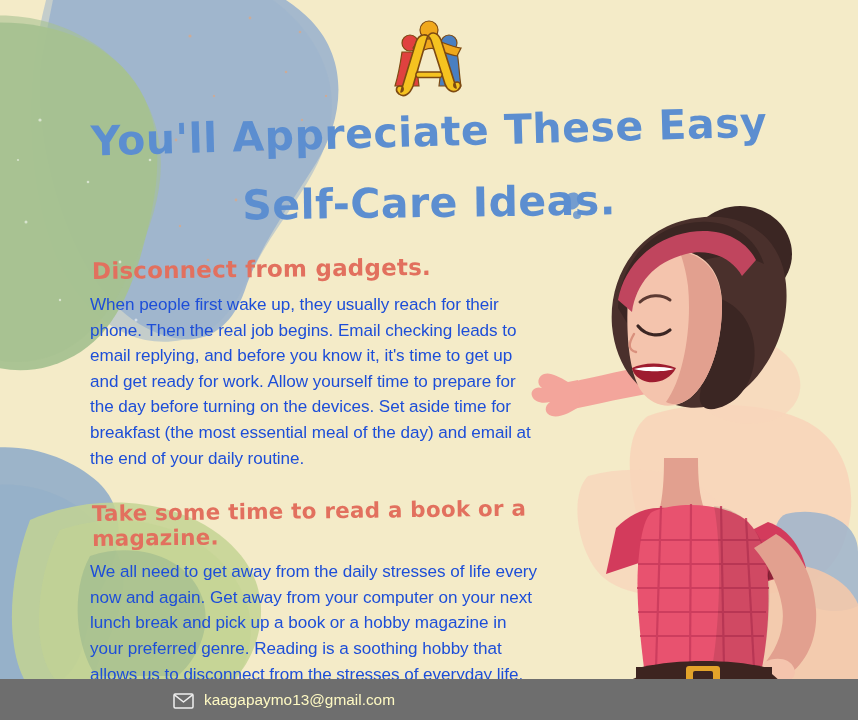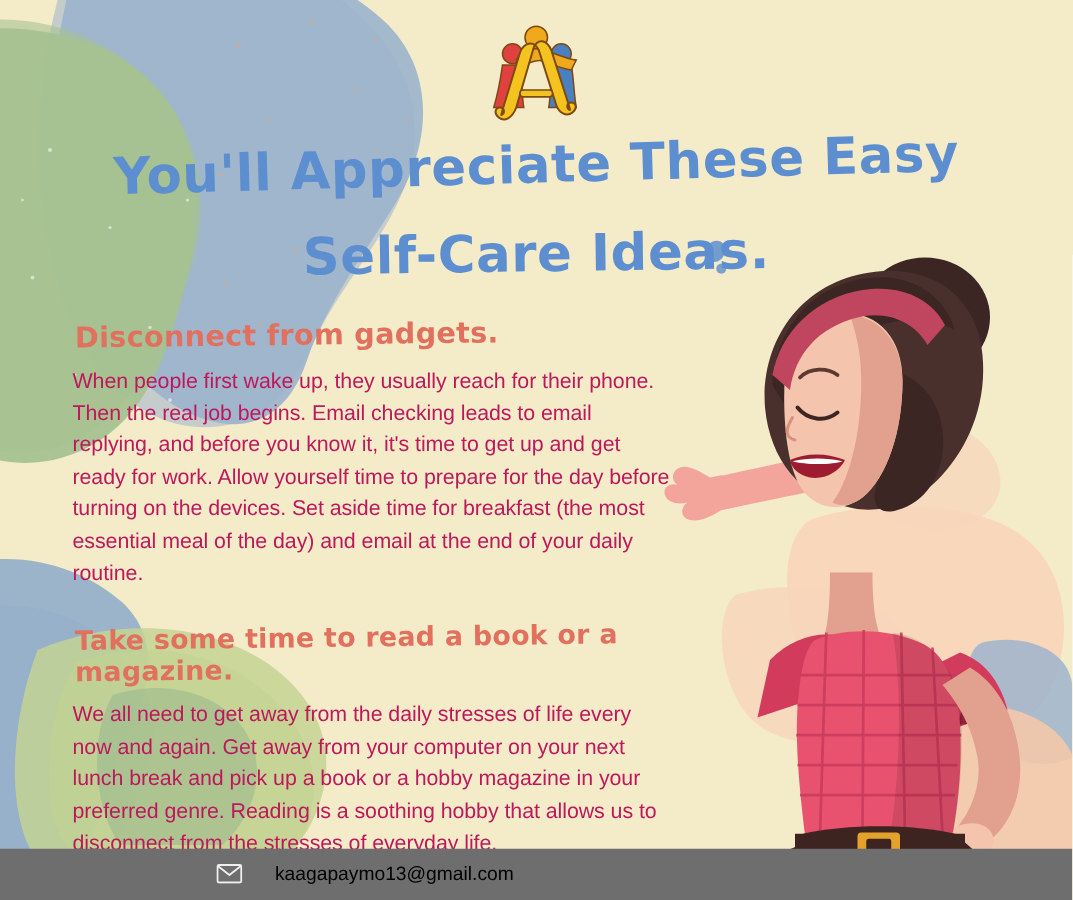--- a/index.html
+++ b/index.html
@@ -69,37 +69,37 @@
   }
 
   
   .content {
     position: absolute;
     left: 58px;
     top: 258px;
     width: 480px;
     z-index: 5;
   }
-  .section { margin-bottom: 6px; }
+  .section { margin-bottom: 6px; margin-left: 32px; }
   .section-heading {
     font-family: "DejaVu Sans", sans-serif;
     font-weight: bold;
     font-size: 23px;
     color: #e2705e;
     margin: 0 0 8px 2px;
     letter-spacing: 0.2px;
     transform: rotate(-0.7deg);
     transform-origin: left center;
   }
   .section-heading.h2 { font-size: 21.5px; }
   .body-text {
     font-family: "Liberation Sans", sans-serif;
     font-size: 17.1px;
     line-height: 25.6px;
-    color: #be185d;
+    color: #1d4ed8;
     margin: 0;
     letter-spacing: -0.05px;
   }
   .gap { height: 24px; }
 
   
   .illustration {
     position: absolute;
     right: 0;
     top: 176px;
@@ -115,25 +115,24 @@
     bottom: 0;
     width: 858px;
     height: 41px;
     background: #6e6e6e;
     display: flex;
     align-items: center;
     z-index: 10;
   }
   .footer-item {
     display: flex;
-    align-items: flex-start;
-    color: #000000;
+    align-items: flex-end;
+    color: #fef9c3;
     font-family: "Liberation Sans", sans-serif;
     font-size: 15.4px;
-    gap: 16px;
   }
   .footer-item.email { margin-left: 173px; }
   .footer-item.site  { margin-left: 55px; }
   .footer-icon {
     display: inline-flex;
     margin-right: 10px;
     line-height: 0;
   }
   .footer-label { white-space: nowrap; }
 </style>

